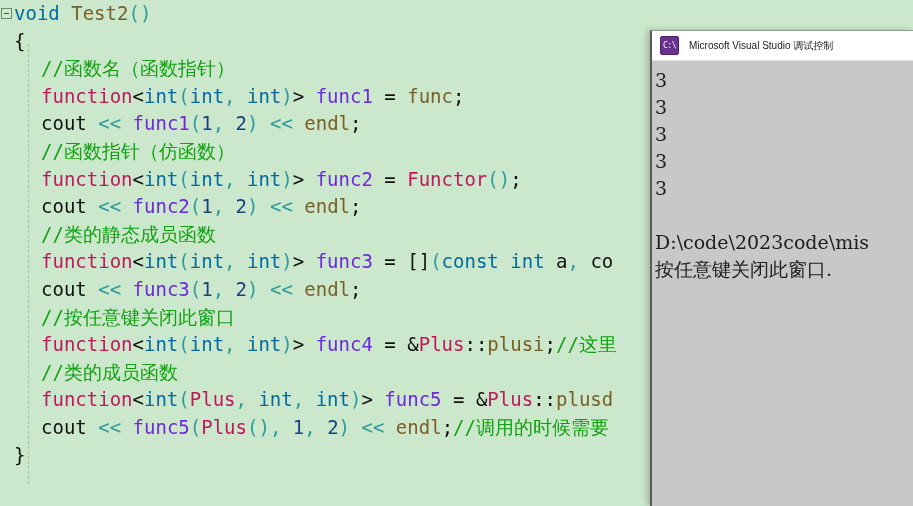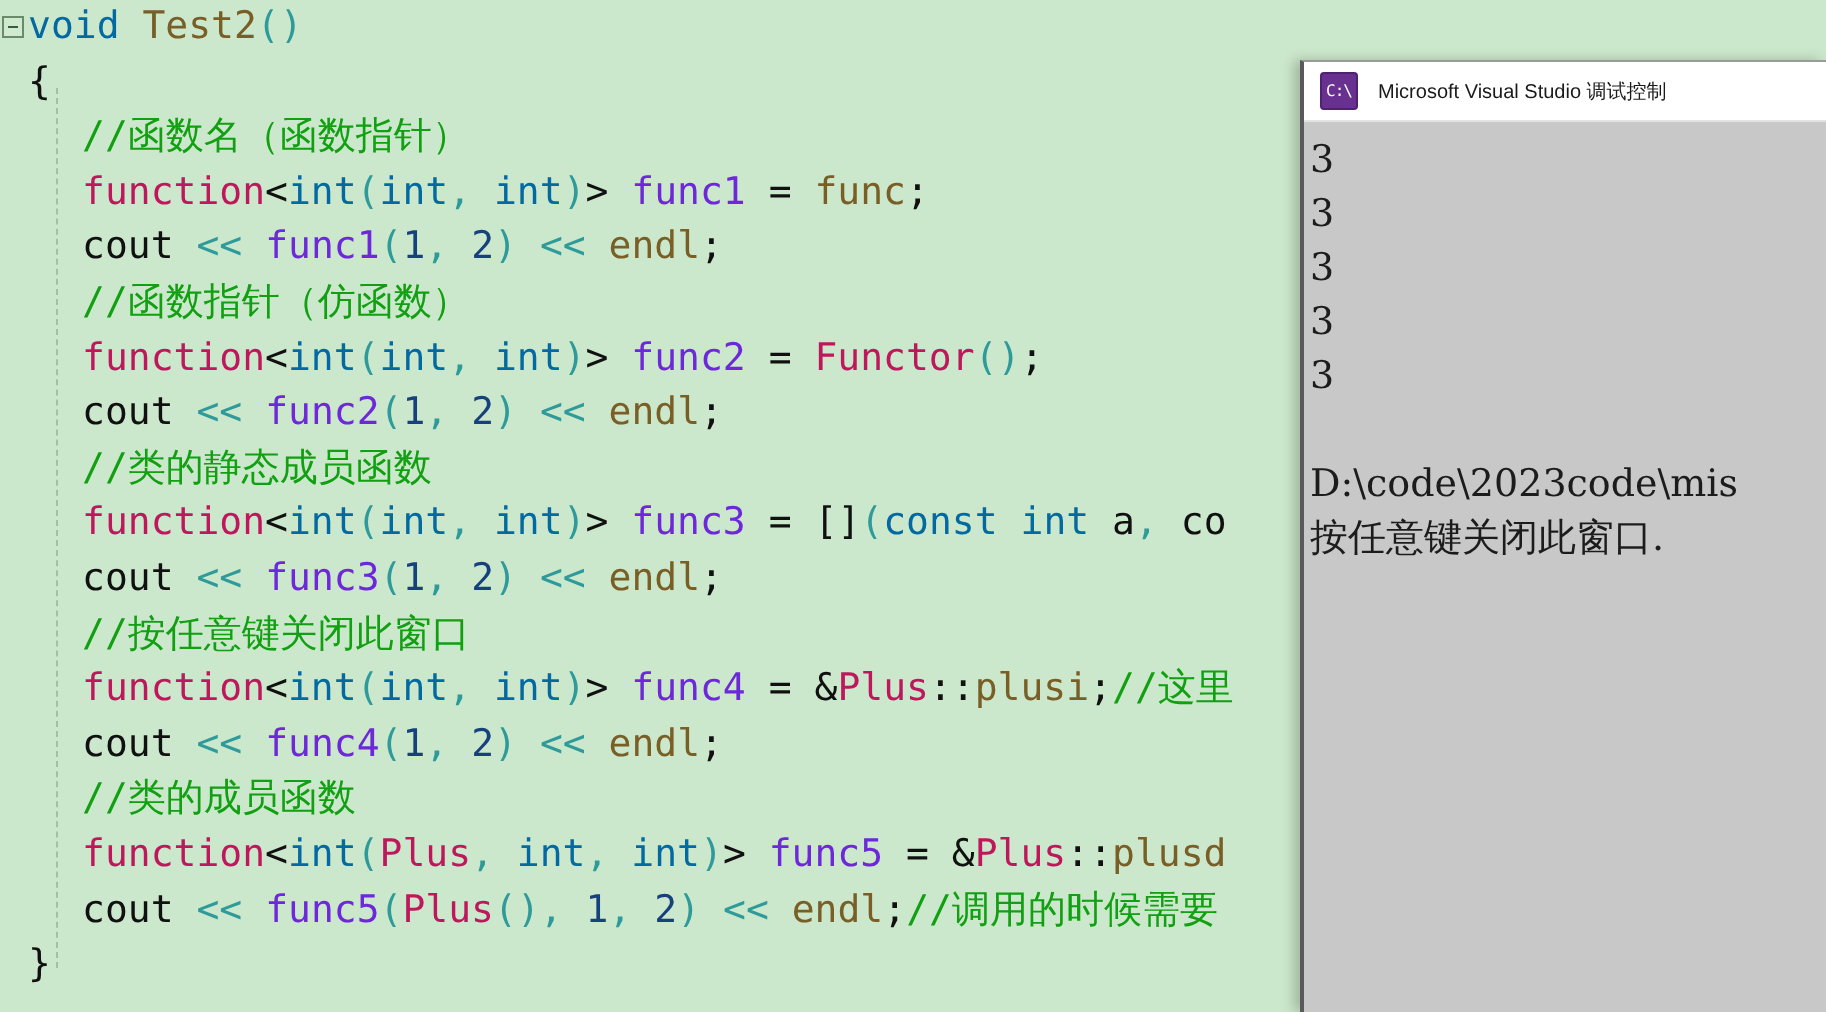--- a/index.html
+++ b/index.html
@@ -169,21 +169,20 @@
         <div class="cline ind1"><span class="t-type">function</span><span class="t-plain">&lt;</span><span class="t-kw">int</span><span class="t-op">(</span><span class="t-kw">int</span><span class="t-op">,</span> <span class="t-kw">int</span><span class="t-op">)</span><span class="t-plain">&gt;</span> <span class="t-id">func1</span> <span class="t-plain">=</span> <span class="t-fn">func</span><span class="t-plain">;</span></div>
         <div class="cline ind1"><span class="t-plain">cout</span> <span class="t-op">&lt;&lt;</span> <span class="t-id">func1</span><span class="t-op">(</span><span class="t-num">1</span><span class="t-op">,</span> <span class="t-num">2</span><span class="t-op">)</span> <span class="t-op">&lt;&lt;</span> <span class="t-fn">endl</span><span class="t-plain">;</span></div>
         <div class="cline ind1"><span class="t-cmt">//函数指针（仿函数）</span></div>
         <div class="cline ind1"><span class="t-type">function</span><span class="t-plain">&lt;</span><span class="t-kw">int</span><span class="t-op">(</span><span class="t-kw">int</span><span class="t-op">,</span> <span class="t-kw">int</span><span class="t-op">)</span><span class="t-plain">&gt;</span> <span class="t-id">func2</span> <span class="t-plain">=</span> <span class="t-type">Functor</span><span class="t-op">(</span><span class="t-op">)</span><span class="t-plain">;</span></div>
         <div class="cline ind1"><span class="t-plain">cout</span> <span class="t-op">&lt;&lt;</span> <span class="t-id">func2</span><span class="t-op">(</span><span class="t-num">1</span><span class="t-op">,</span> <span class="t-num">2</span><span class="t-op">)</span> <span class="t-op">&lt;&lt;</span> <span class="t-fn">endl</span><span class="t-plain">;</span></div>
         <div class="cline ind1"><span class="t-cmt">//类的静态成员函数</span></div>
         <div class="cline ind1"><span class="t-type">function</span><span class="t-plain">&lt;</span><span class="t-kw">int</span><span class="t-op">(</span><span class="t-kw">int</span><span class="t-op">,</span> <span class="t-kw">int</span><span class="t-op">)</span><span class="t-plain">&gt;</span> <span class="t-id">func3</span> <span class="t-plain">=</span> <span class="t-plain">[</span><span class="t-plain">]</span><span class="t-op">(</span><span class="t-kw">const</span> <span class="t-kw">int</span> <span class="t-plain">a</span><span class="t-op">,</span> <span class="t-plain">co</span></div>
         <div class="cline ind1"><span class="t-plain">cout</span> <span class="t-op">&lt;&lt;</span> <span class="t-id">func3</span><span class="t-op">(</span><span class="t-num">1</span><span class="t-op">,</span> <span class="t-num">2</span><span class="t-op">)</span> <span class="t-op">&lt;&lt;</span> <span class="t-fn">endl</span><span class="t-plain">;</span></div>
         <div class="cline ind1"><span class="t-cmt">//按任意键关闭此窗口</span></div>
         <div class="cline ind1"><span class="t-type">function</span><span class="t-plain">&lt;</span><span class="t-kw">int</span><span class="t-op">(</span><span class="t-kw">int</span><span class="t-op">,</span> <span class="t-kw">int</span><span class="t-op">)</span><span class="t-plain">&gt;</span> <span class="t-id">func4</span> <span class="t-plain">=</span> <span class="t-plain">&amp;</span><span class="t-type">Plus</span><span class="t-plain">::</span><span class="t-fn">plusi</span><span class="t-plain">;</span><span class="t-cmt">//这里</span></div>
-        <div class="cline ind1"><span class="t-plain">cout</span> <span class="t-op">&lt;&lt;</span> <span class="t-id">func4</span><span class="t-op">(</span><span class="t-num">1</span><span class="t-op">,</span> <span class="t-num">2</span><span class="t-op">)</span> <span class="t-op">&lt;&lt;</span> <span class="t-fn">endl</span><span class="t-plain">;</span></div>
         <div class="cline ind1"><span class="t-cmt">//类的成员函数</span></div>
         <div class="cline ind1"><span class="t-type">function</span><span class="t-plain">&lt;</span><span class="t-kw">int</span><span class="t-op">(</span><span class="t-type">Plus</span><span class="t-op">,</span> <span class="t-kw">int</span><span class="t-op">,</span> <span class="t-kw">int</span><span class="t-op">)</span><span class="t-plain">&gt;</span> <span class="t-id">func5</span> <span class="t-plain">=</span> <span class="t-plain">&amp;</span><span class="t-type">Plus</span><span class="t-plain">::</span><span class="t-fn">plusd</span></div>
         <div class="cline ind1"><span class="t-plain">cout</span> <span class="t-op">&lt;&lt;</span> <span class="t-id">func5</span><span class="t-op">(</span><span class="t-type">Plus</span><span class="t-op">(</span><span class="t-op">)</span><span class="t-op">,</span> <span class="t-num">1</span><span class="t-op">,</span> <span class="t-num">2</span><span class="t-op">)</span> <span class="t-op">&lt;&lt;</span> <span class="t-fn">endl</span><span class="t-plain">;</span><span class="t-cmt">//调用的时候需要</span></div>
         <div class="cline"><span class="t-plain">}</span></div>
       </div>
   </div>
 
   <div id="console-window">
 
     <div id="console-titlebar">

